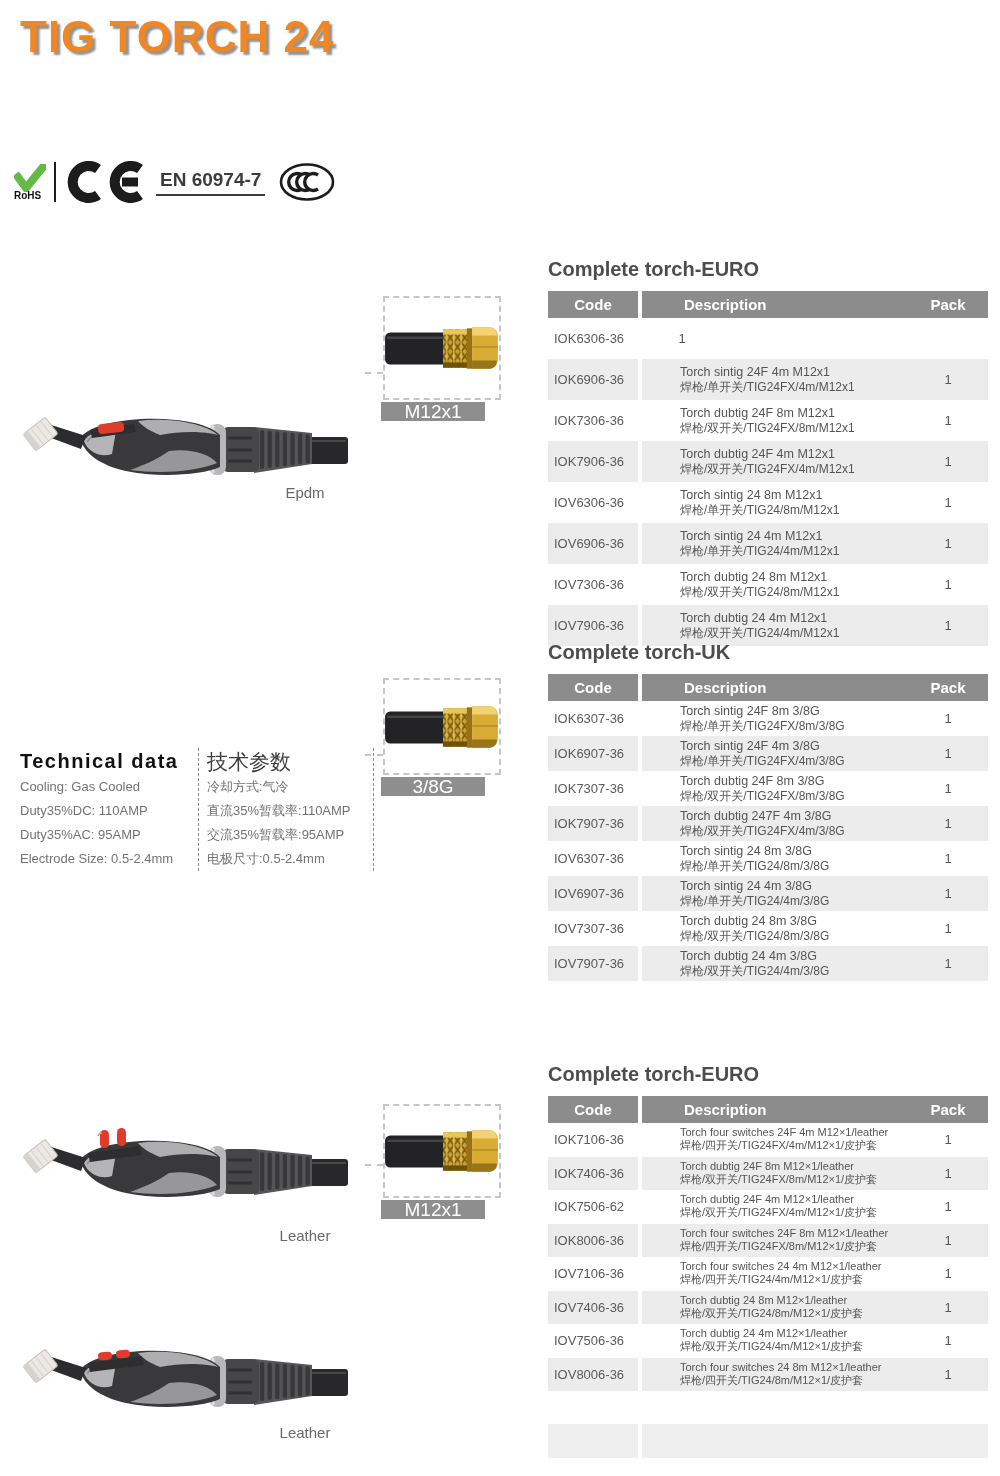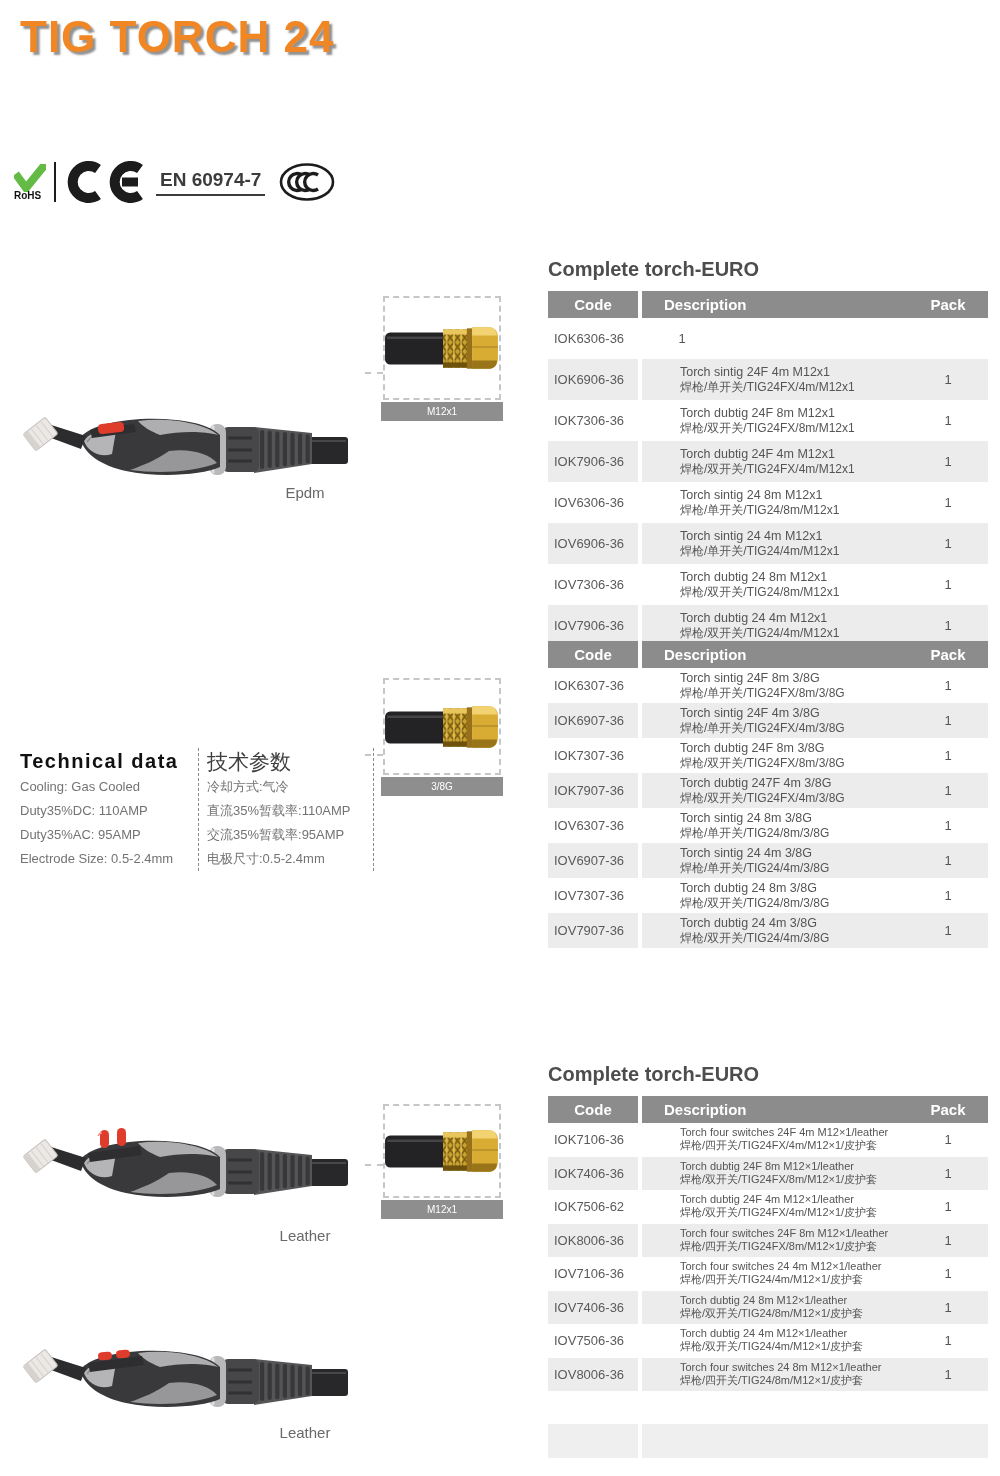--- a/index.html
+++ b/index.html
@@ -28,22 +28,22 @@
 
   
   .torch-svg { position:absolute; left:8px; width:340px; height:95px; }
   .torch-label { position:absolute; left:250px; width:110px; text-align:center;
                  font-size:15px; color:#696969; }
 
   
   .conn-box { position:absolute; left:383px; width:118px; border:2px dashed #c6c6c6;
               display:flex; align-items:center; justify-content:flex-start; background:#fff; }
   .conn-box svg { width:114px; height:58px; }
-  .conn-label { position:absolute; left:381px; width:122px; height:19px;
-                background:#8e8e8e; color:#ffffff; font-size:10px; line-height:19px;
+  .conn-label { position:absolute; left:381px; width:104px; height:19px;
+                background:#8e8e8e; color:#ffffff; font-size:19px; line-height:19px;
                 text-align:center; }
   .conn-stub { position:absolute; left:365px; width:18px; border-top:2px dashed #c6c6c6; }
 
   
   .tech { position:absolute; left:20px; top:748px; width:354px; display:flex; }
   .tech-col-en { width:178px; padding-right:2px; }
   .tech-col-cn { width:176px; border-left:1px dashed #8a8a8a; border-right:1px dashed #8a8a8a;
                  padding-left:8px; }
   .tech-title-en { font-size:20px; font-weight:bold; color:#111; letter-spacing:1.5px;
                    height:27px; line-height:27px; }
@@ -52,21 +52,21 @@
 
   
   .tbl { position:absolute; left:548px; width:440px; }
   .tbl1 { top:258px; } .tbl2 { top:641px; } .tbl3 { top:1063px; }
   .tbl-title { font-size:20px; font-weight:bold; color:#4d4d4d; margin-bottom:10px; }
   .tbl-header { display:flex; height:27px; margin-top:0; }
   .h-code { width:90px; background:#8c8c8c; color:#fff; font-weight:bold; font-size:15px;
             text-align:center; line-height:27px; margin-right:4px; }
   .h-main { flex:1; background:#8c8c8c; color:#fff; font-weight:bold; font-size:15px;
             line-height:27px; display:flex; }
-  .h-desc { padding-left:22px; flex:1; }
+  .h-desc { padding-left:42px; flex:1; }
   .h-pack { width:80px; text-align:center; }
   .t-row { display:flex; }
   .tbl1 .t-row { height:41px; } .tbl2 .t-row { height:35px; } .tbl3 .t-row { height:33.5px; }
   .c-code { width:90px; margin-right:4px; font-size:13px; color:#5a5a5a;
             display:flex; align-items:center; padding-left:6px; }
   .c-main { flex:1; display:flex; }
   .c-desc { flex:1; padding-left:38px; display:flex; flex-direction:column; justify-content:center; }
   .d-en { font-size:12.5px; color:#555; line-height:1.2; white-space:nowrap; }
   .d-cn { font-size:12px; color:#555; line-height:1.25; white-space:nowrap; }
   .tbl3 .d-en { font-size:11px; } .tbl3 .d-cn { font-size:11px; }
@@ -376,20 +376,21 @@
         <div class="c-desc">
           <div class="d-en">Torch dubtig 24 4m M12x1</div>
           <div class="d-cn">焊枪/双开关/TIG24/4m/M12x1</div>
         </div>
         <div class="c-pack">1</div>
       </div>
     </div>
       </div>
     </div>
   <div class="tbl tbl2">
+    <div class="tbl-title">Complete torch-UK</div>
     <div class="tbl-header">
       <div class="h-code">Code</div>
       <div class="h-main">
         <span class="h-desc">Description</span>
         <span class="h-pack">Pack</span>
       </div>
     </div>
     <div class="tbl-rows">
     <div class="t-row ">
       <div class="c-code">IOK6307-36</div>

